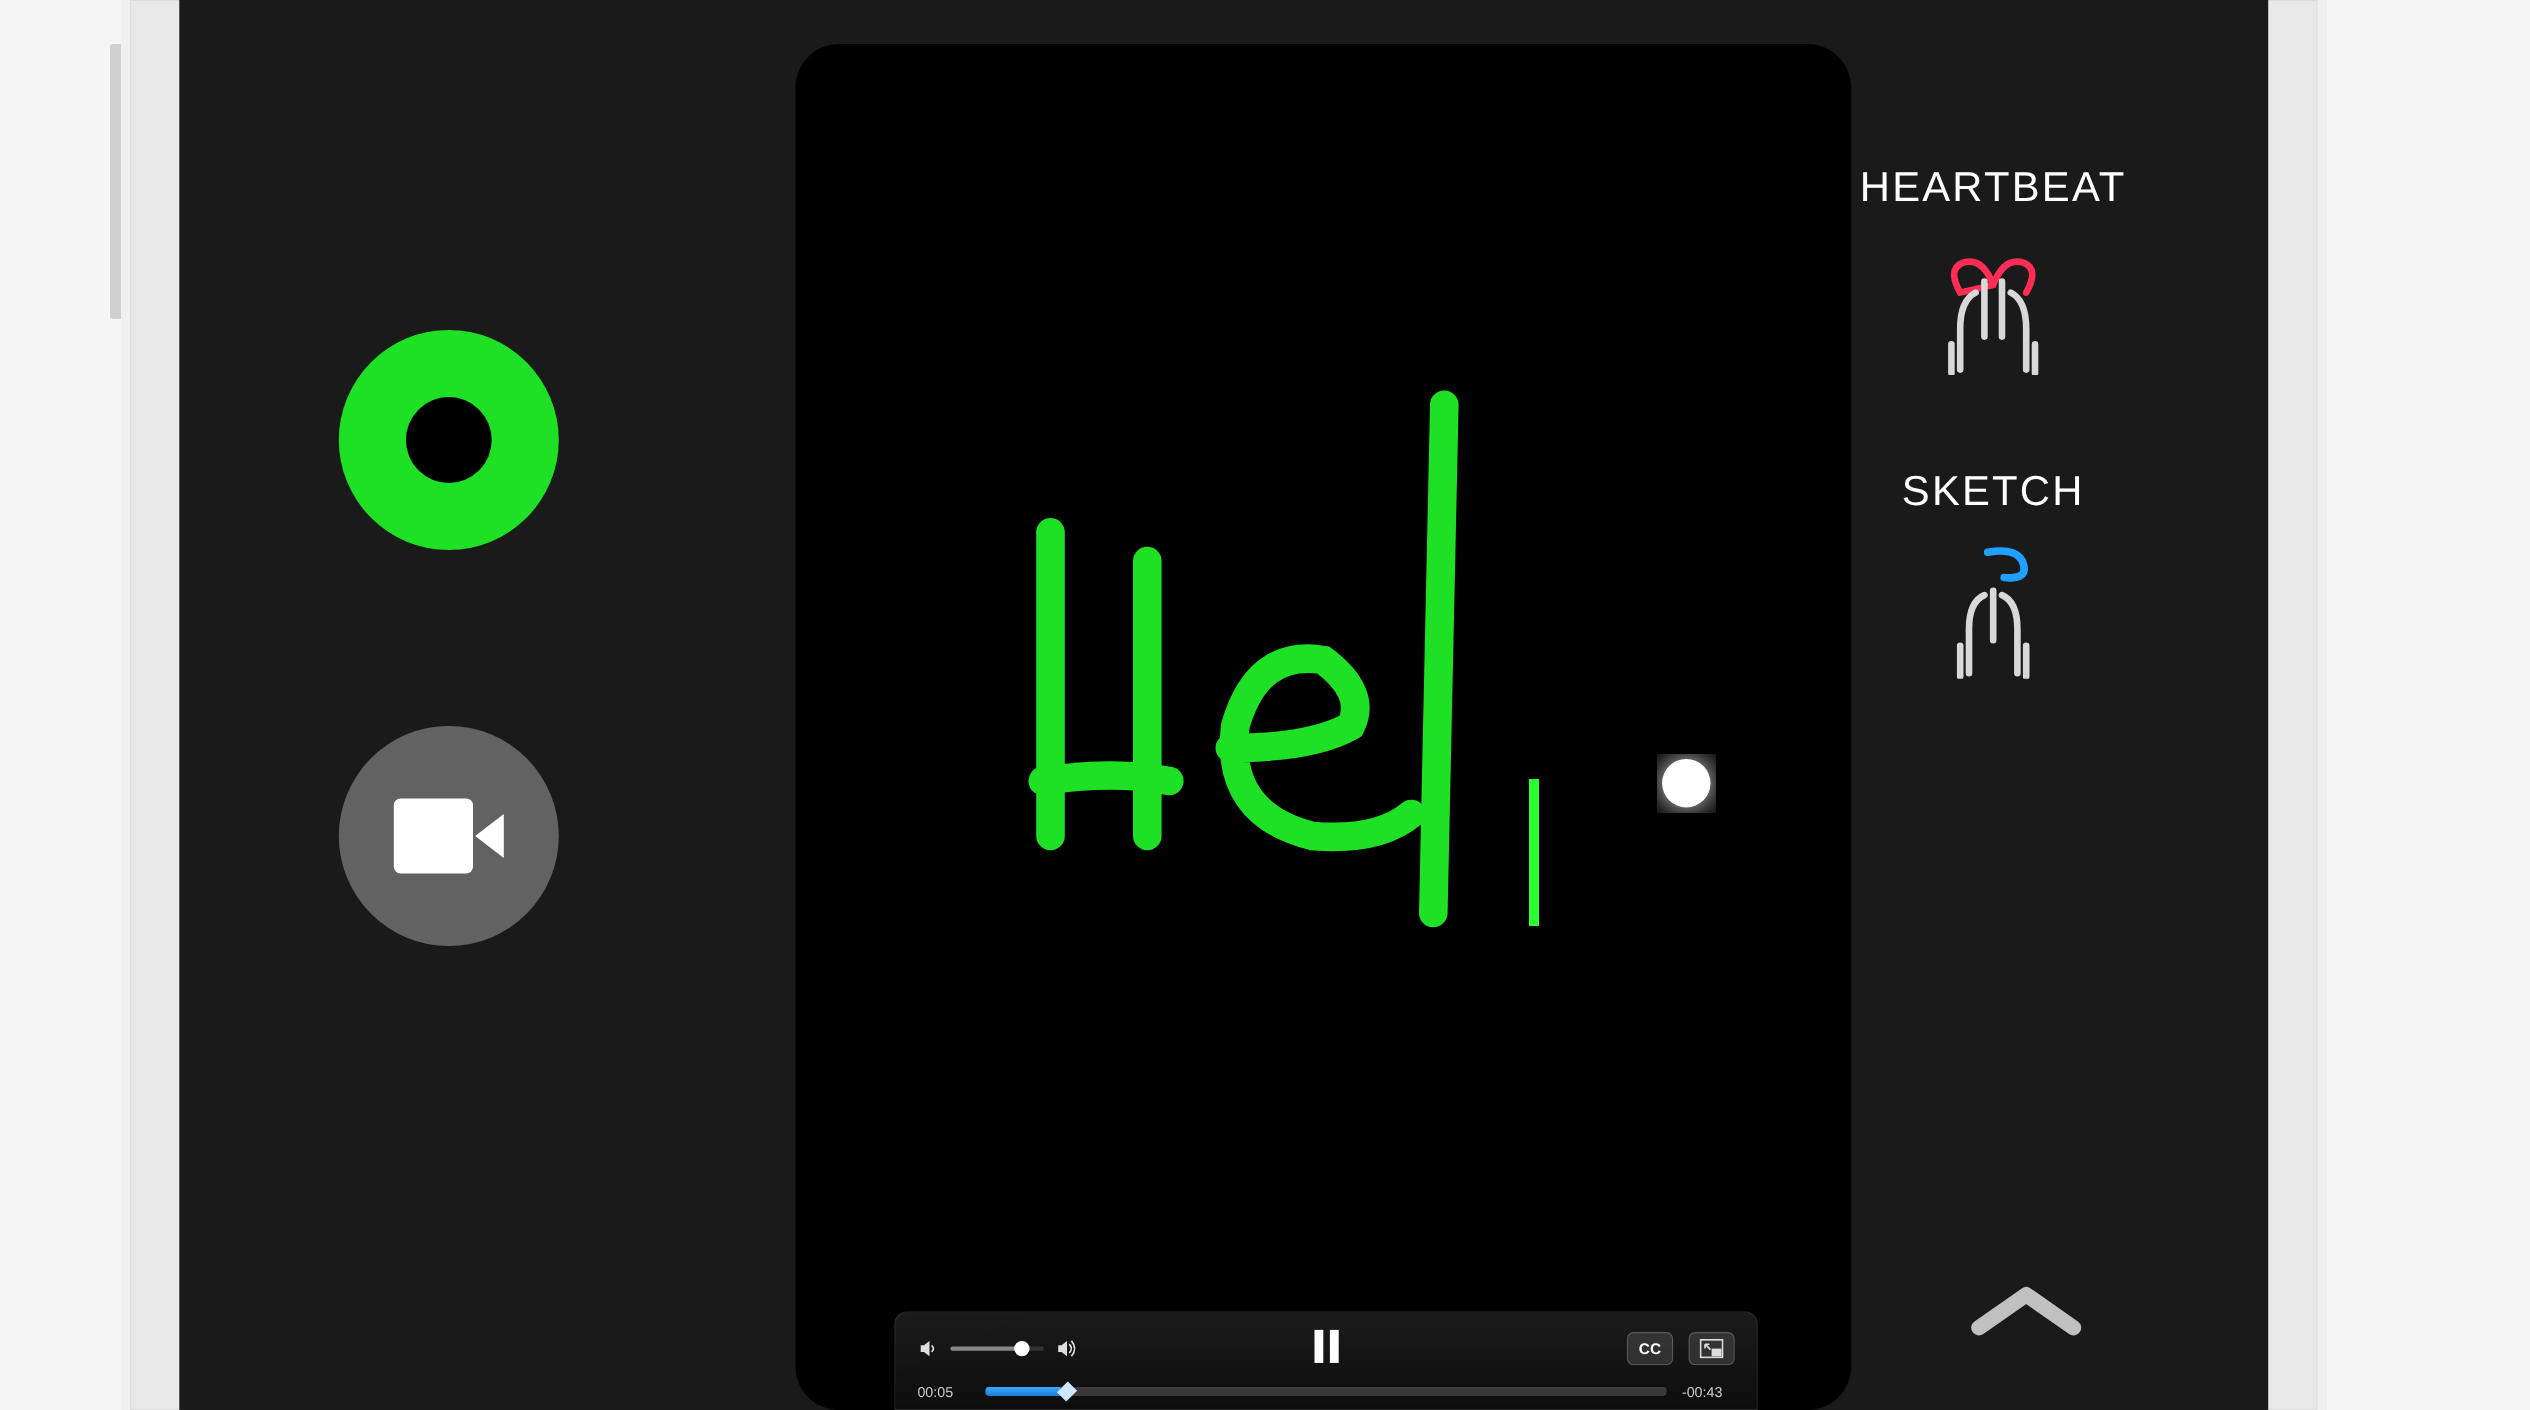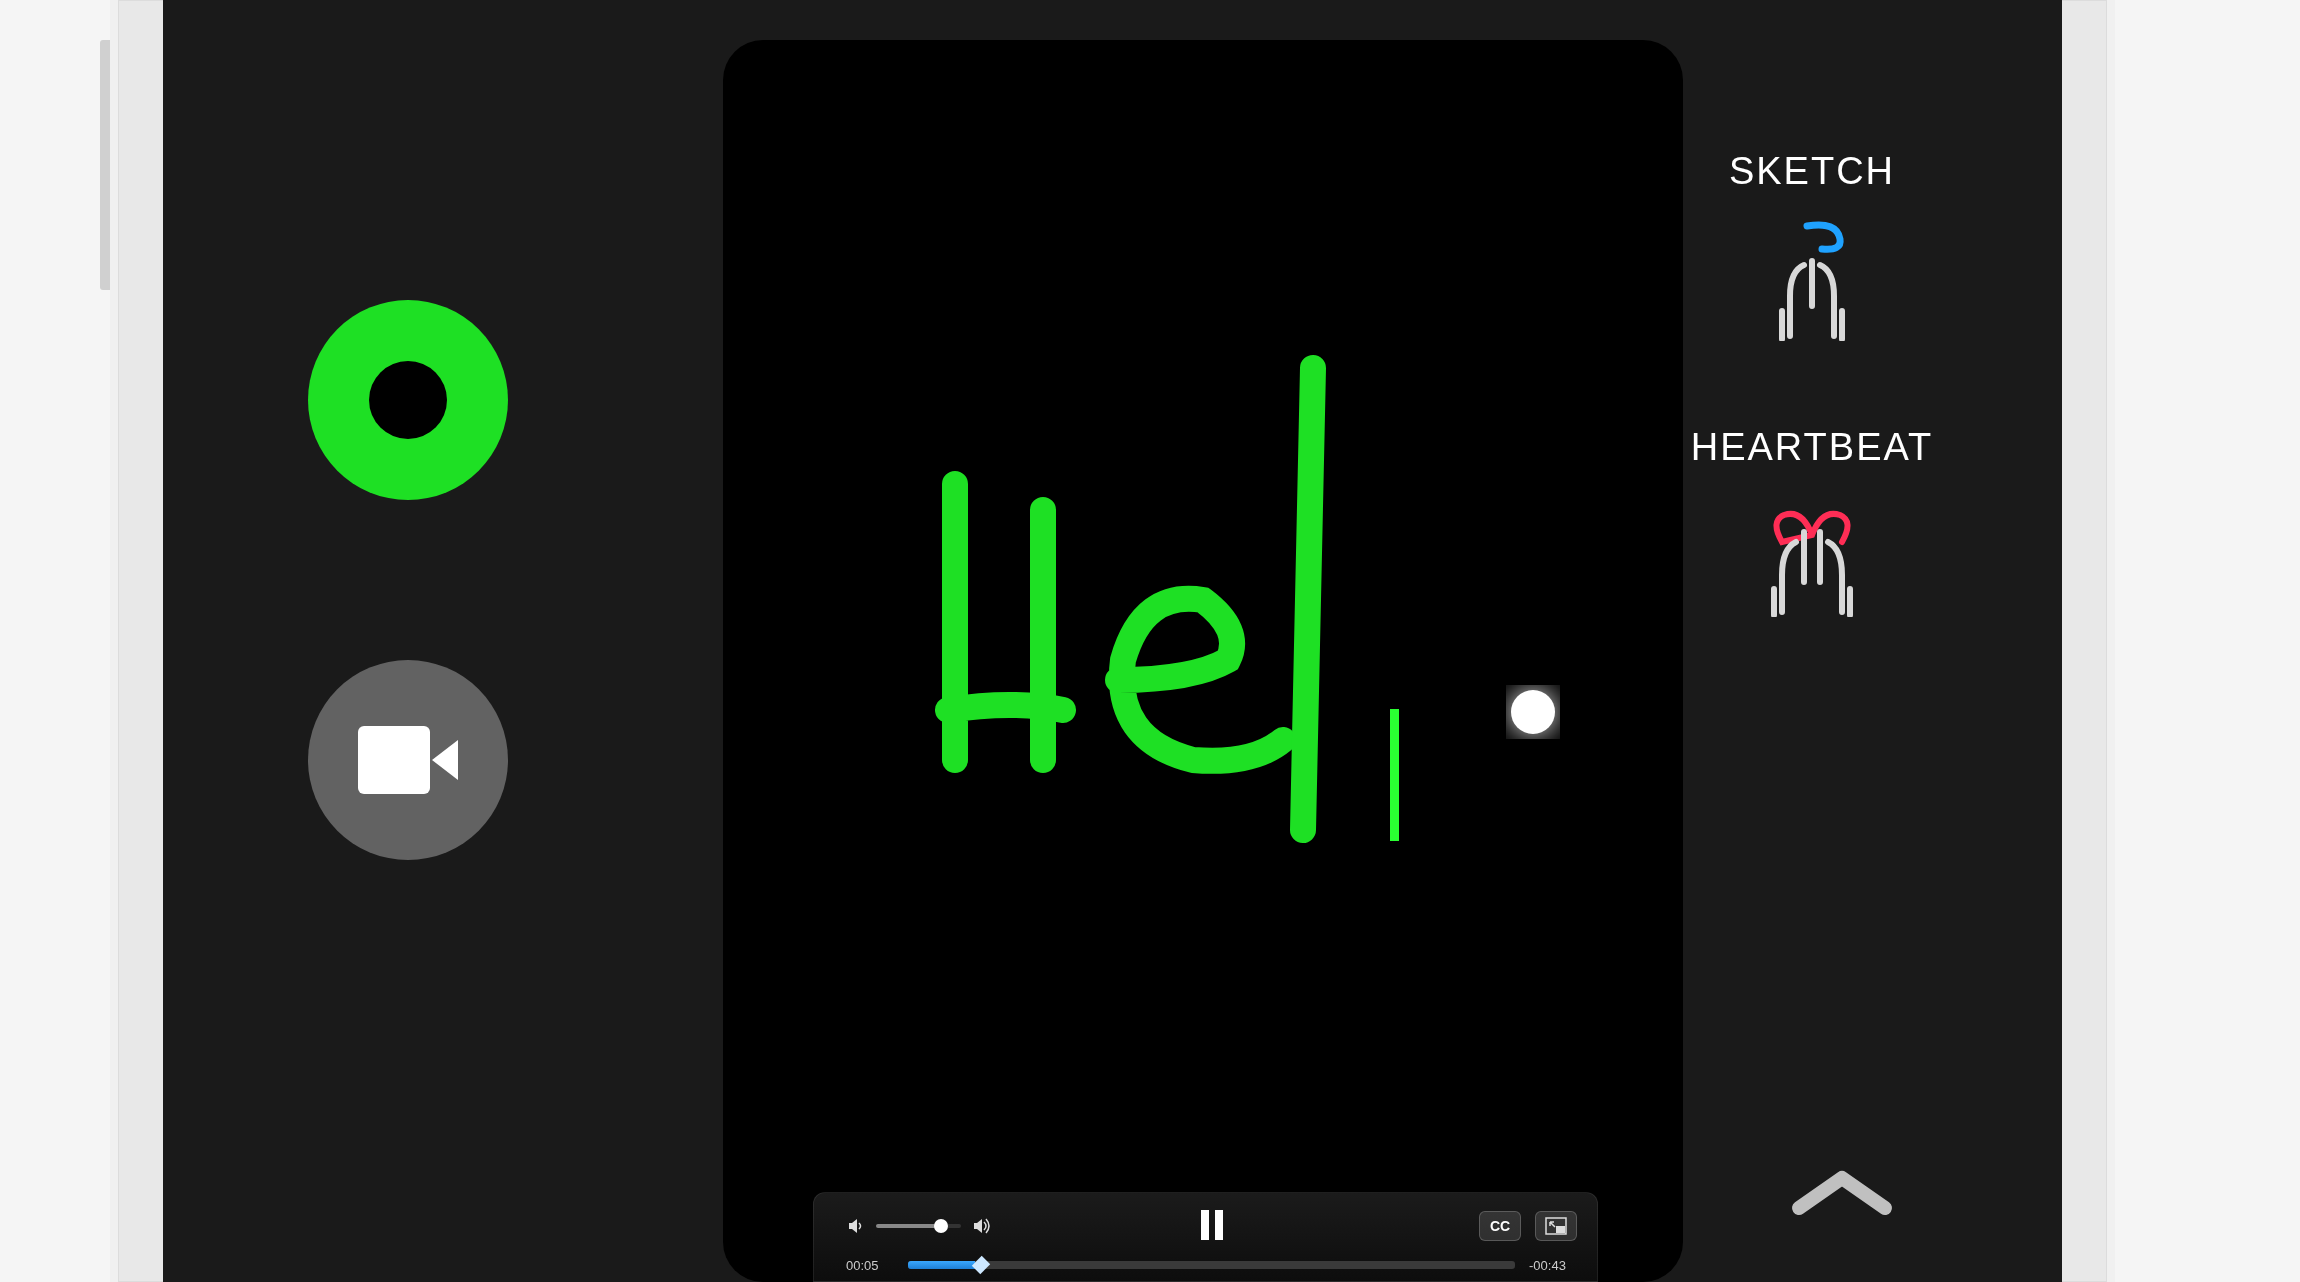--- a/index.html
+++ b/index.html
@@ -141,21 +141,21 @@
     left: 650px;
     bottom: 0;
     width: 785px;
     height: 90px;
     background: linear-gradient(#1b1b1b, #0d0d0d);
     border-radius: 12px 12px 0 0;
     border: 1px solid rgba(255,255,255,0.08);
     display: flex;
     flex-direction: column;
     justify-content: flex-end;
-    padding: 10px 20px 0 32px;
+    padding: 10px 20px 0 20px;
     color: #fff;
     font-size: 15px;
   }
   .vc-row1 {
     display: flex;
     align-items: center;
     height: 48px;
     position: relative;
   }
   .vc-volume {
@@ -288,32 +288,32 @@
         <path d="M590 328 L580 790" stroke="#1ee024" stroke-width="26" stroke-linecap="round" fill="none"></path>
 
         <path d="M668 680 L675 790" stroke="#2aff30" stroke-width="34" stroke-linecap="round" fill="none" filter="url(#glow)"></path>
 
         <circle cx="810" cy="672" r="22" fill="#ffffff" filter="url(#softglow)"></circle>
       </svg>
     </div>
 
     <div class="right-gestures">
       <div class="gesture">
+        <span class="gesture-label">HEARTBEAT</span>
+        <svg width="120" height="130" viewBox="0 0 120 130">
+          <path d="M60 48 Q50 22 32 28 Q18 34 30 55 L60 48 Q70 22 88 28 Q102 34 90 55" stroke="#ff2d55" stroke-width="6" fill="none" stroke-linecap="round"></path>
+          <path d="M52 45 L52 95 M68 45 L68 95 M44 55 Q30 62 30 88 L30 125 M76 55 Q90 62 90 88 L90 125 M22 102 L22 128 M98 102 L98 128" stroke="#d8d8d8" stroke-width="6" fill="none" stroke-linecap="round"></path>
+        </svg>
+      </div>
+
+      <div class="gesture">
         <span class="gesture-label">SKETCH</span>
         <svg width="120" height="130" viewBox="0 0 120 130">
           <path d="M55 15 Q85 10 88 28 Q90 40 70 38" stroke="#1fa2ff" stroke-width="7" fill="none" stroke-linecap="round"></path>
           <path d="M60 50 L60 95 M52 54 Q38 60 38 85 L38 125 M68 54 Q82 60 82 85 L82 125 M30 100 L30 128 M90 100 L90 128" stroke="#d8d8d8" stroke-width="6" fill="none" stroke-linecap="round" stroke-linejoin="round"></path>
-        </svg>
-      </div>
-
-      <div class="gesture">
-        <span class="gesture-label">HEARTBEAT</span>
-        <svg width="120" height="130" viewBox="0 0 120 130">
-          <path d="M60 48 Q50 22 32 28 Q18 34 30 55 L60 48 Q70 22 88 28 Q102 34 90 55" stroke="#ff2d55" stroke-width="6" fill="none" stroke-linecap="round"></path>
-          <path d="M52 45 L52 95 M68 45 L68 95 M44 55 Q30 62 30 88 L30 125 M76 55 Q90 62 90 88 L90 125 M22 102 L22 128 M98 102 L98 128" stroke="#d8d8d8" stroke-width="6" fill="none" stroke-linecap="round"></path>
         </svg>
       </div>
 
     </div>
 
     <div class="chevron-up">
       <svg width="110" height="60" viewBox="0 0 110 60">
         <path d="M12 45 L55 15 L98 45" stroke="#c0c0c0" stroke-width="14" fill="none" stroke-linecap="round" stroke-linejoin="round"></path>
       </svg>
     </div>

